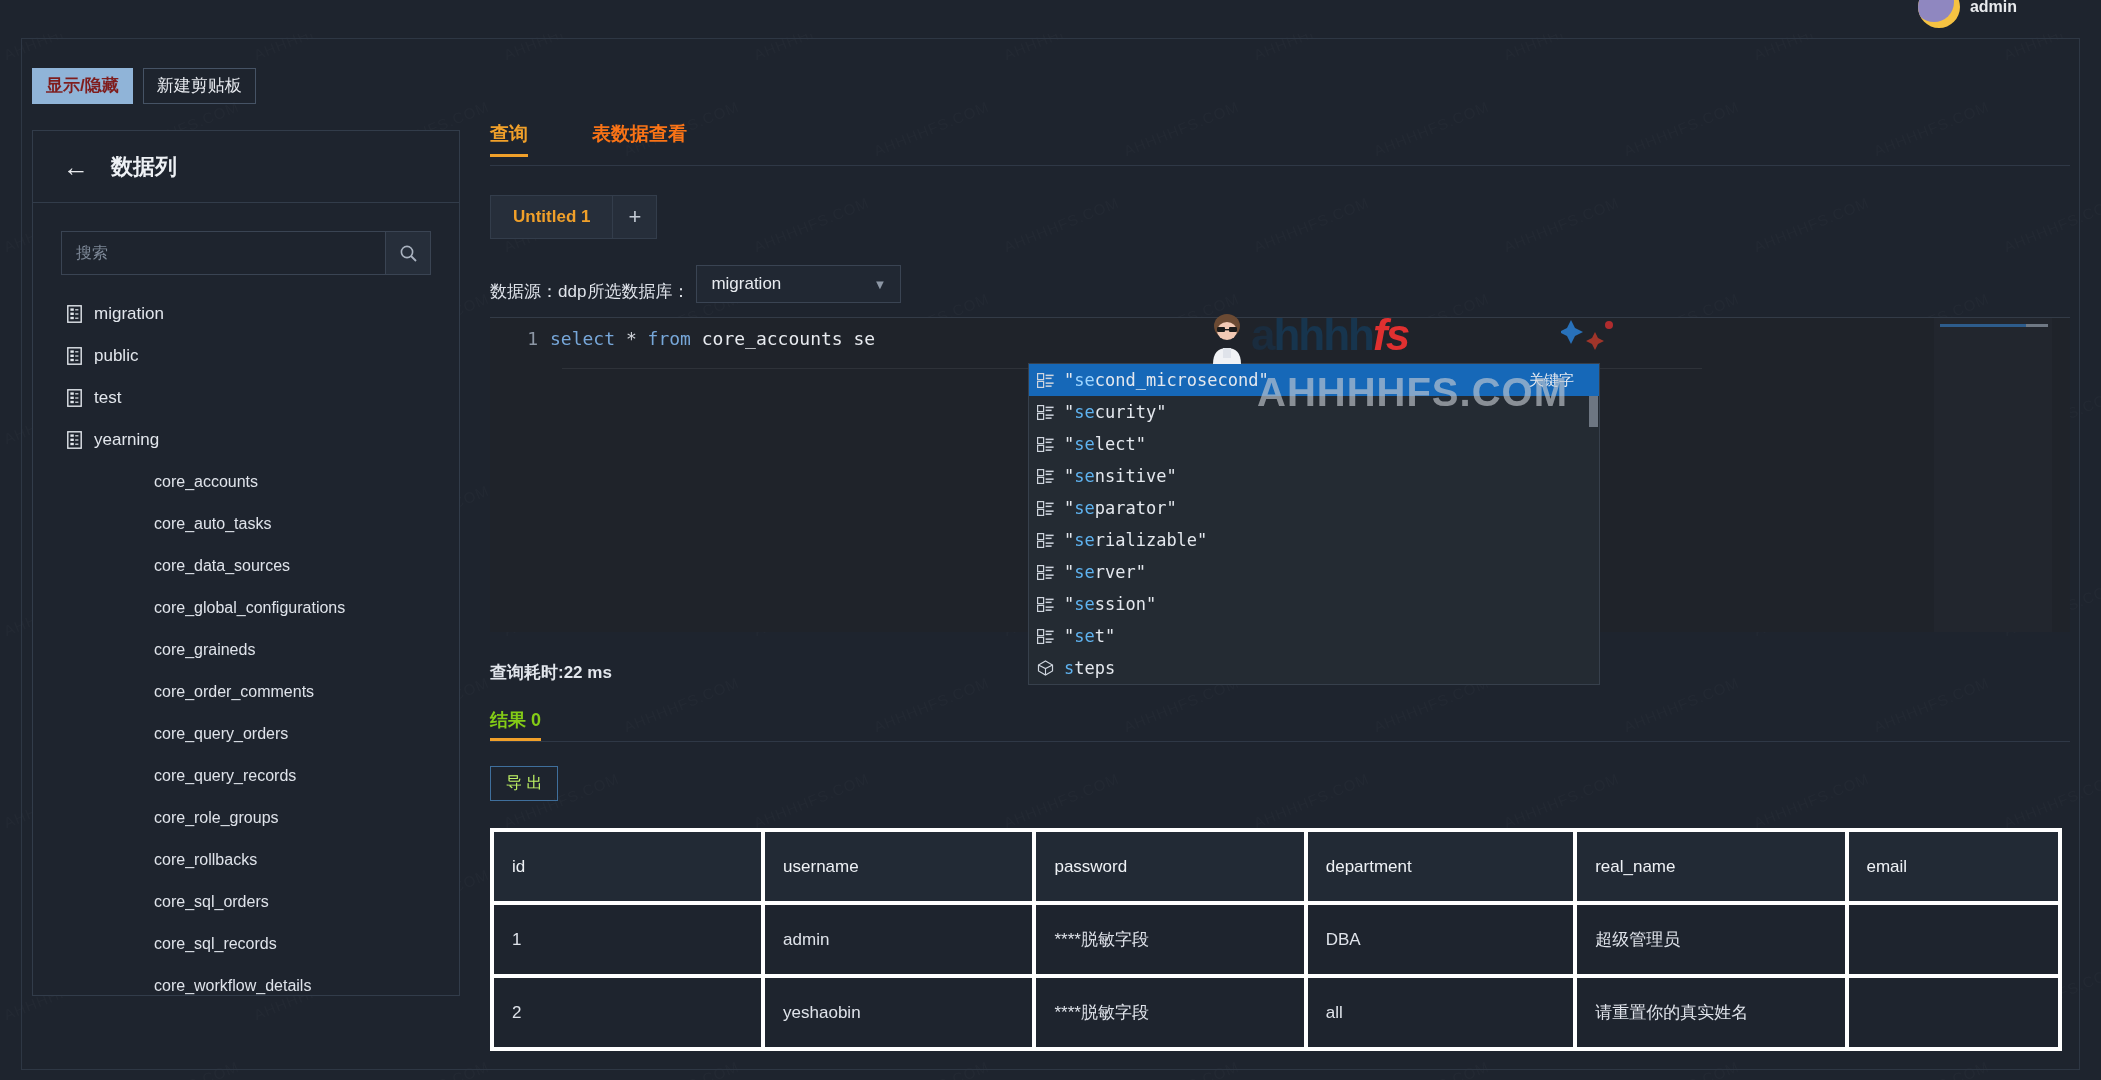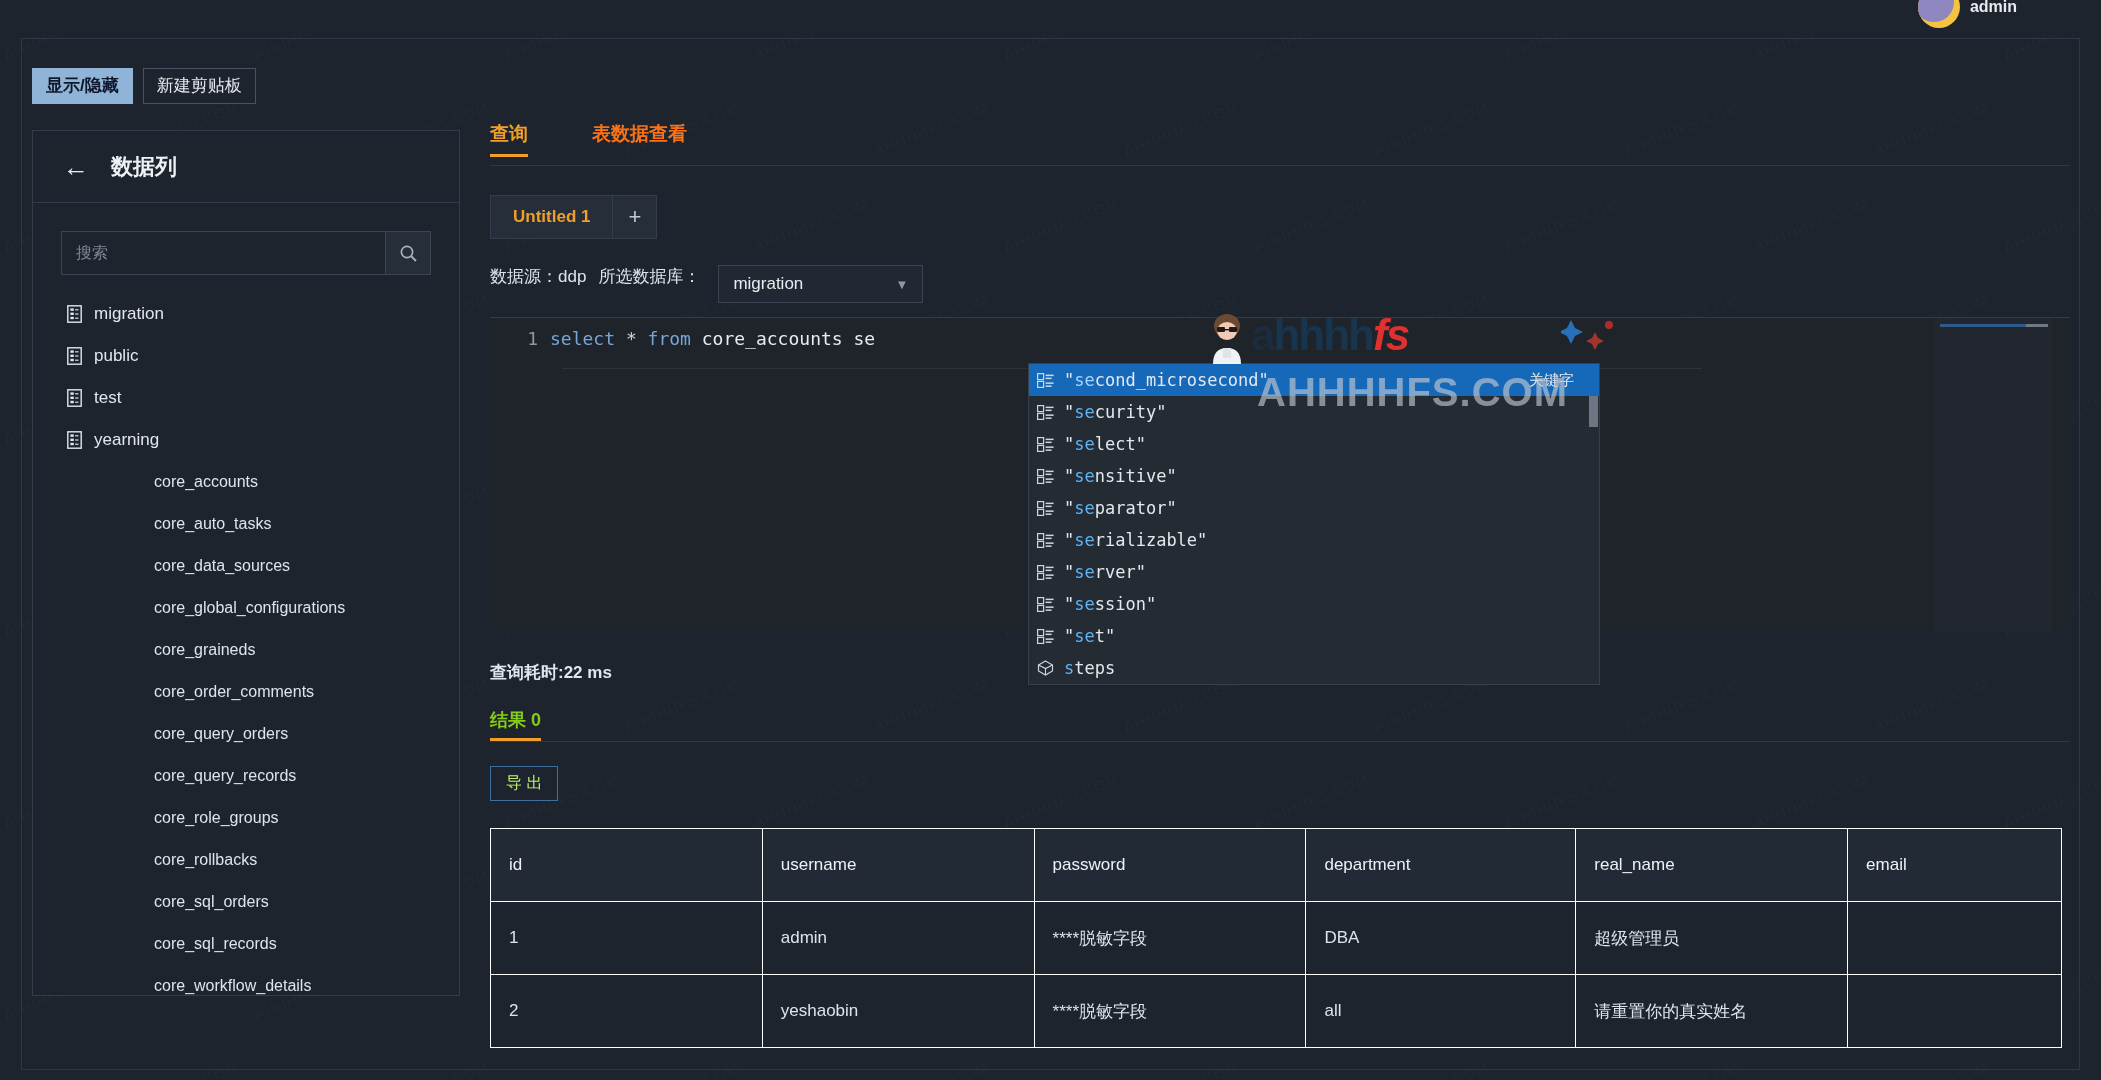--- a/index.html
+++ b/index.html
@@ -63,21 +63,21 @@
     display: flex; gap: 10px; z-index: 10;
   }
   .btn-tb {
     font-size: 17px; padding: 6px 13px 7px;
     border: 1px solid #465365;
     color: #e6e9ee; background: transparent;
     cursor: pointer; line-height: 1.25;
     font-family: "Liberation Sans", sans-serif;
   }
   .btn-tb.primary {
-    background: #90b4d8; color: #0f172a; border-color: #90b4d8;
+    background: #90b4d8; color: #7f1d1d; border-color: #90b4d8;
     font-weight: bold;
   }
 
   
   .left-panel {
     position: absolute; left: 32px; top: 130px;
     width: 428px; height: 866px;
     border: 1px solid #323c4a;
     background: #1e242e;
     z-index: 8;
@@ -141,21 +141,21 @@
     color: #f0a02a; font-size: 17px; font-weight: bold;
     padding: 11px 22px; cursor: pointer;
   }
   .doc-add {
     background: #262e3a; border: 1px solid #333d4b; border-left: none;
     color: #c3cad4; font-size: 22px; width: 44px;
     display: flex; align-items: center; justify-content: center; cursor: pointer;
   }
 
   .src-row {
-    display: flex; align-items: flex-start; gap: 12px;
+    display: flex; align-items: flex-end; gap: 1px;
     margin-top: 26px; color: #dfe3ea; font-size: 17px;
   }
   .db-select {
     margin-left: 6px; width: 205px; height: 38px;
     background: #212833; border: 1px solid #3a4453;
     color: #e8ebf0; font-size: 17px;
     display: flex; align-items: center; justify-content: space-between;
     padding: 0 14px; cursor: pointer;
   }
   .chev { color: #8d97a5; font-size: 13px; }
@@ -233,21 +233,21 @@
   .res-rule { height: 1px; background: #2f3846; width: 1580px; }
 
   .btn-export {
     margin-top: 24px; border: 1px solid #3f6f9c; background: transparent;
     color: #bef264; font-size: 16px; padding: 6px 15px; cursor: pointer;
     font-family: "Liberation Sans", sans-serif;
   }
 
   .rtable { margin-top: 27px; width: 1572px; border-collapse: collapse; }
   .rtable th, .rtable td {
-    border: 1px solid #ffffff; text-align: left;
+    border: 4px solid #ffffff; text-align: left;
     padding: 0 18px; height: 73px; font-size: 17px; font-weight: normal; margin-top: 17px;
   }
   .rtable th { color: #eef1f5; background: #222a35; }
   .rtable td { color: #dfe3ea; background: #1e242e; }
   .rtable col.c-id { width: 272px; }
   .rtable col.c-user { width: 272px; }
   .rtable col.c-pass { width: 272px; }
   .rtable col.c-dept { width: 270px; }
   .rtable col.c-real { width: 272px; }
   .rtable col.c-mail { width: 214px; }

